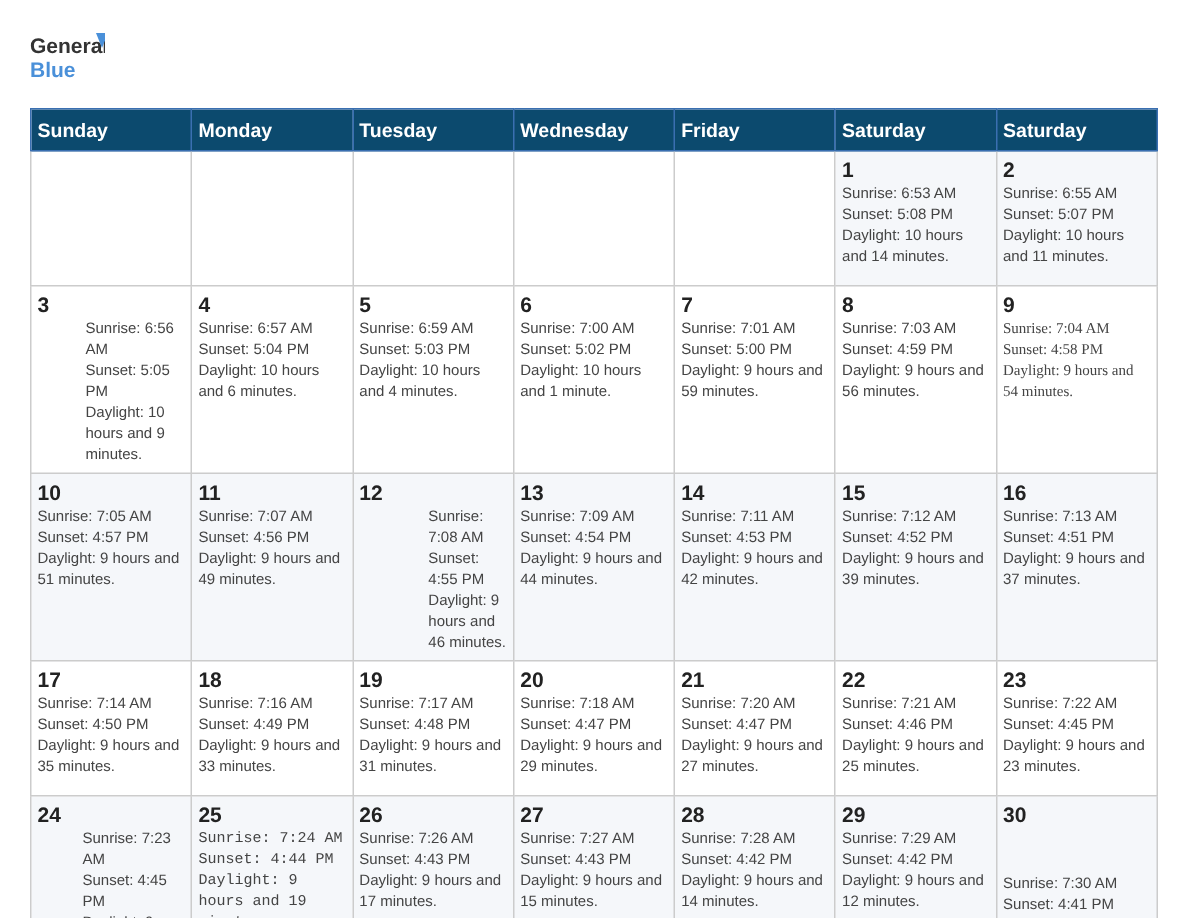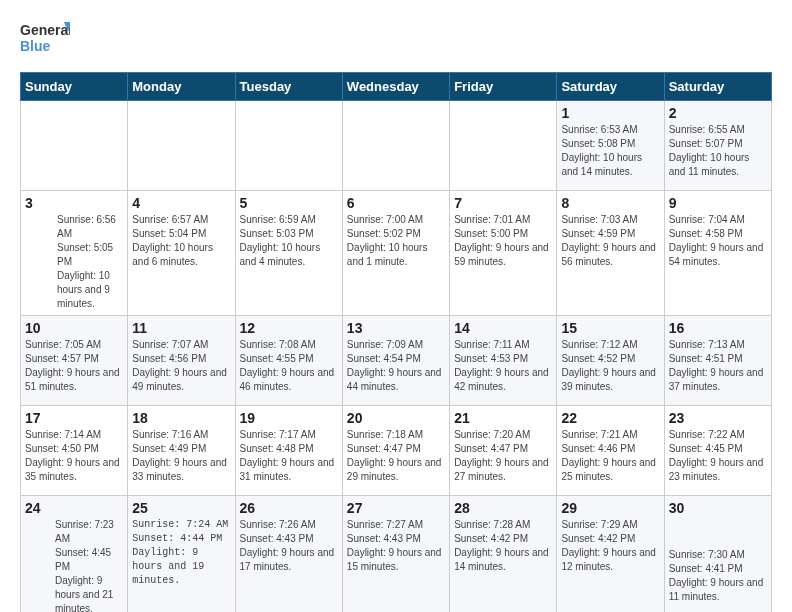--- a/index.html
+++ b/index.html
@@ -157,41 +157,41 @@
 Daylight: 9 hours and 59 minutes.</div>
         </td>
         <td>
           <span class="day-number">8</span>
           <div class="day-info" style="white-space: pre-line;">Sunrise: 7:03 AM
 Sunset: 4:59 PM
 Daylight: 9 hours and 56 minutes.</div>
         </td>
         <td>
           <span class="day-number">9</span>
-          <div class="day-info" style="white-space: pre-line;">Sunrise: 7:04 AM
+          <div class="day-info" style="white-space: pre-line; font-family: Liberation Serif, serif;">Sunrise: 7:04 AM
 Sunset: 4:58 PM
 Daylight: 9 hours and 54 minutes.</div>
         </td>
       </tr>
       <tr>
         <td>
           <span class="day-number">10</span>
           <div class="day-info" style="white-space: pre-line;">Sunrise: 7:05 AM
 Sunset: 4:57 PM
 Daylight: 9 hours and 51 minutes.</div>
         </td>
         <td>
           <span class="day-number">11</span>
           <div class="day-info" style="white-space: pre-line;">Sunrise: 7:07 AM
 Sunset: 4:56 PM
 Daylight: 9 hours and 49 minutes.</div>
         </td>
         <td>
           <span class="day-number">12</span>
-          <div class="day-info" style="white-space: pre-line;">Sunrise: 7:08 AM
+          <div class="day-info" style="white-space: pre-line; margin-left: 46px;">Sunrise: 7:08 AM
 Sunset: 4:55 PM
 Daylight: 9 hours and 46 minutes.</div>
         </td>
         <td>
           <span class="day-number">13</span>
           <div class="day-info" style="white-space: pre-line;">Sunrise: 7:09 AM
 Sunset: 4:54 PM
 Daylight: 9 hours and 44 minutes.</div>
         </td>
         <td>

